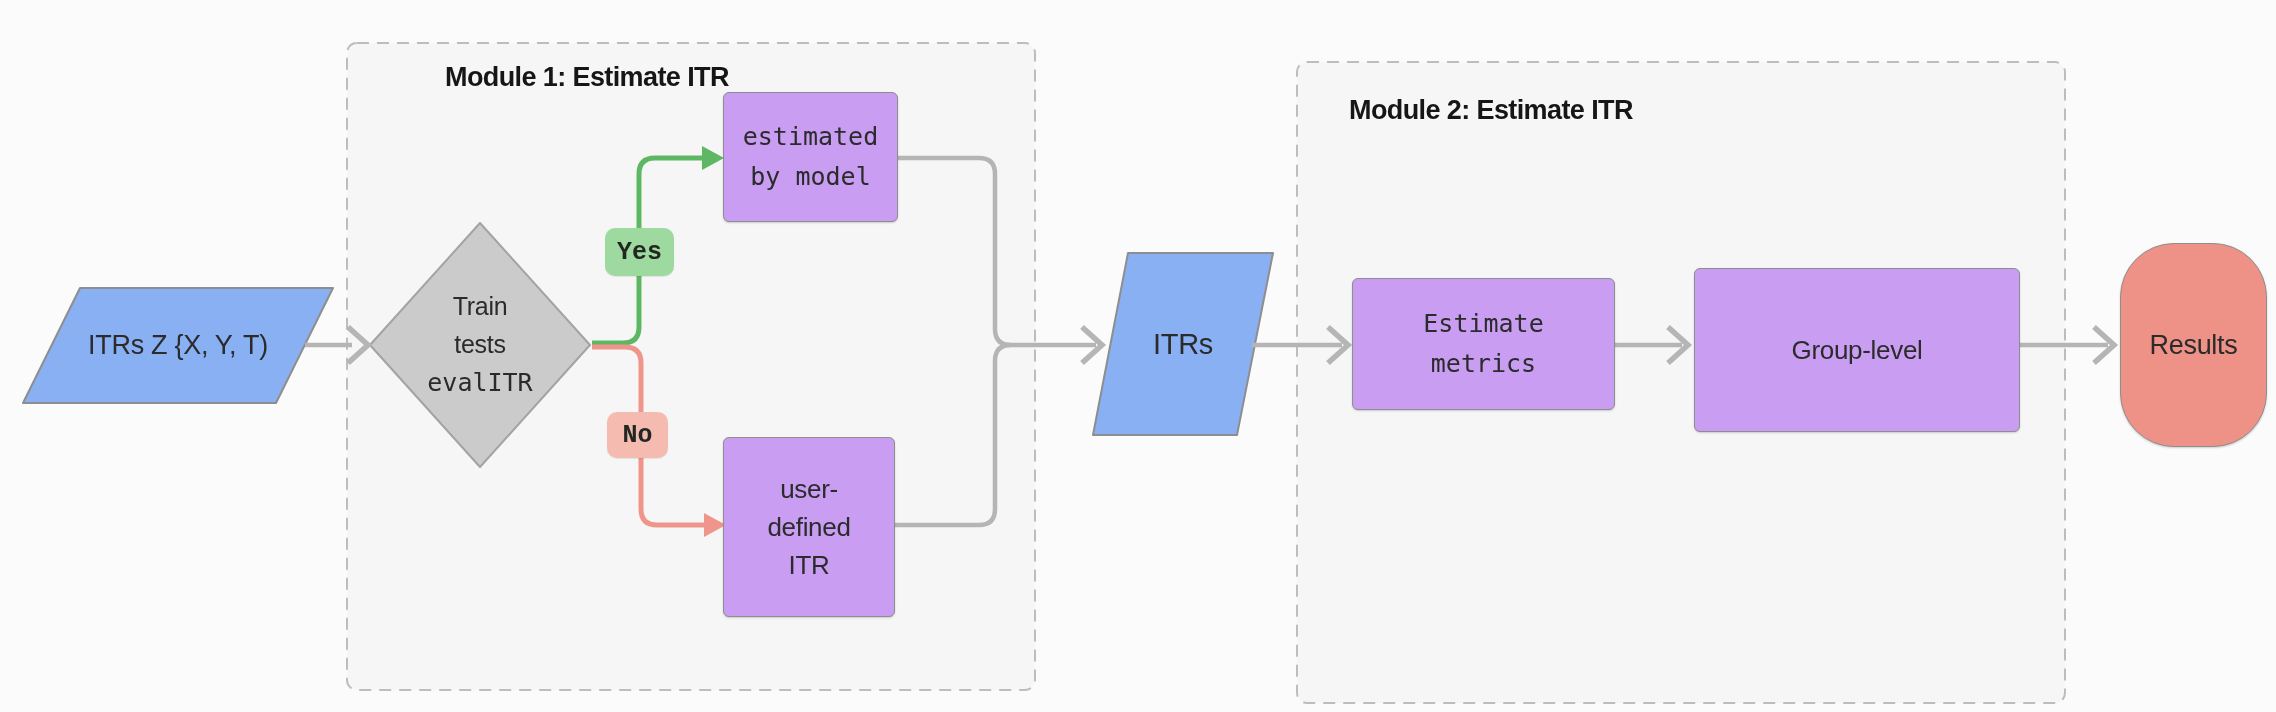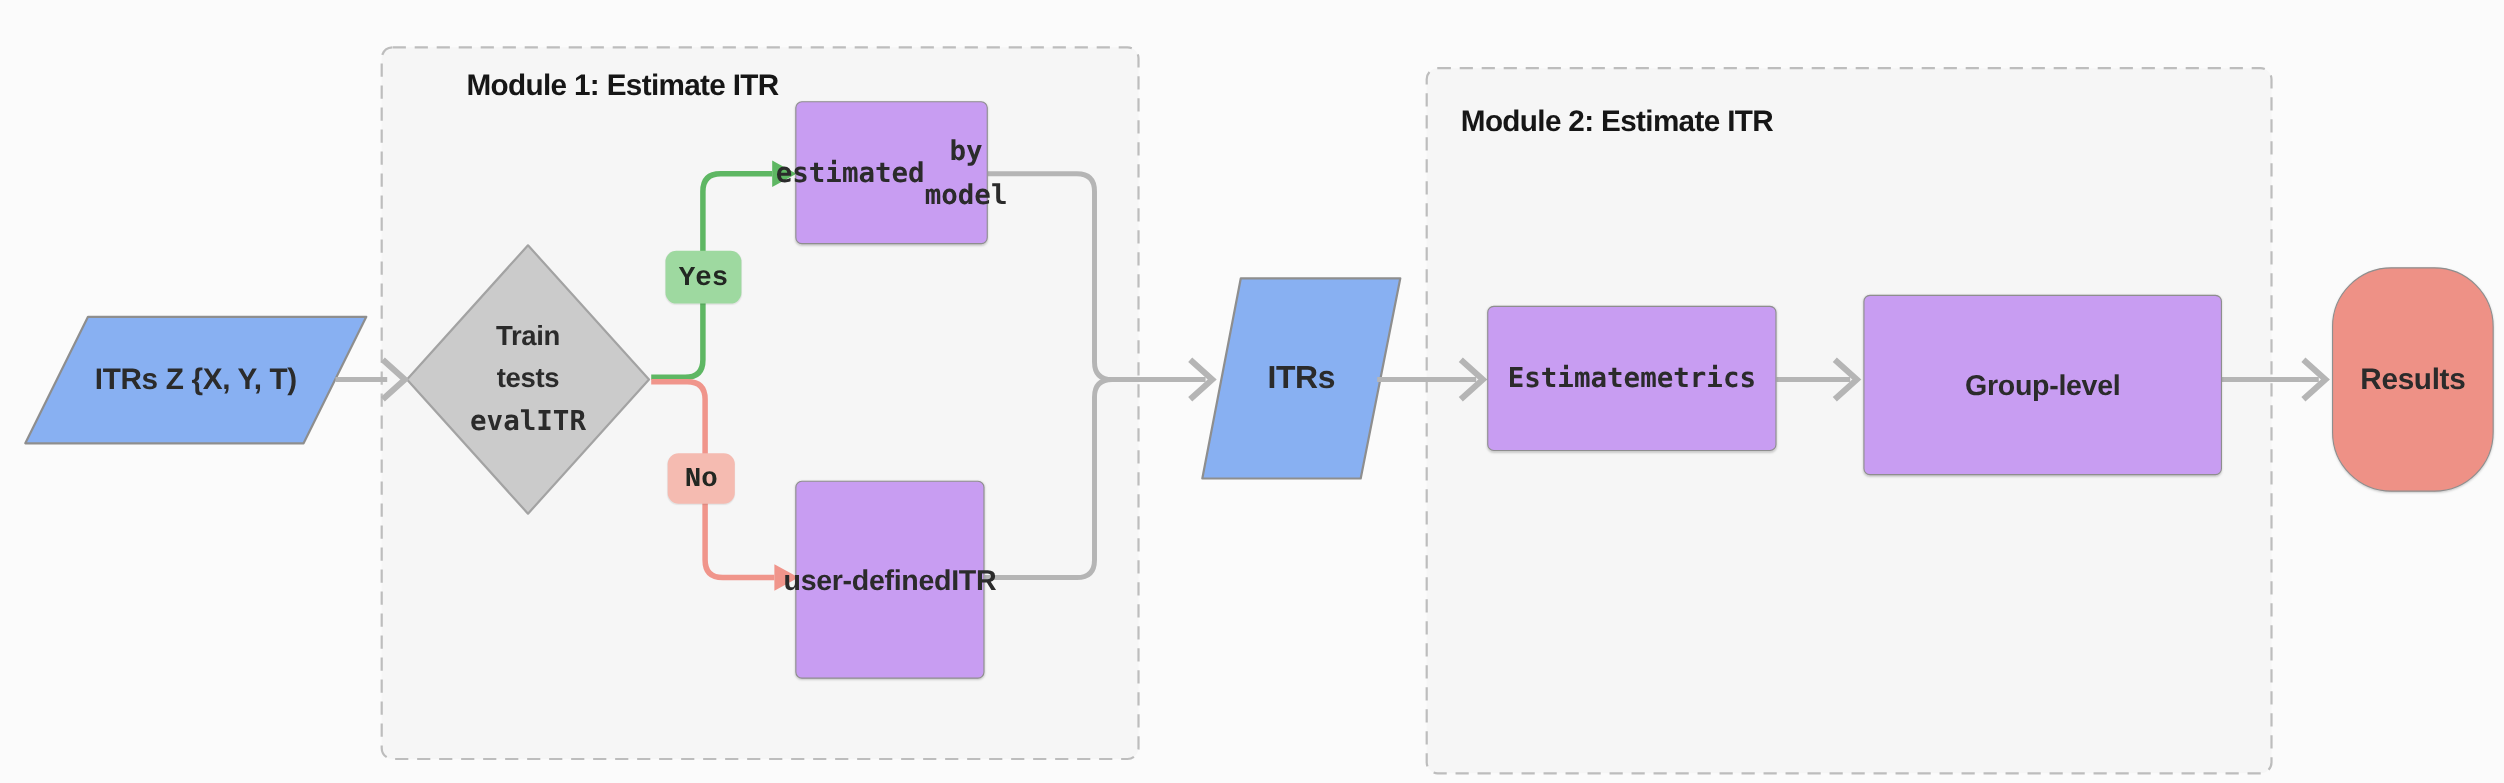--- a/index.html
+++ b/index.html
@@ -20,30 +20,30 @@
   .shape-blue{fill:var(--node_blue);stroke:var(--node_stroke);stroke-width:2;stroke-linejoin:round;}
   .shape-gray{fill:var(--node_gray);stroke:#A3A3A3;stroke-width:2;stroke-linejoin:round;}
   .egray{fill:none;stroke:var(--edge_gray);stroke-width:4.5;}
   .chev{fill:none;stroke:var(--edge_gray);stroke-width:5.5;}
   .egreen{fill:none;stroke:var(--edge_green);stroke-width:5;}
   .esalmon{fill:none;stroke:var(--edge_salmon);stroke-width:5;}
   .hgreen{fill:var(--edge_green);stroke:none;}
   .hsalmon{fill:var(--edge_salmon);stroke:none;}
   .module-title{
     position:absolute;font-weight:700;font-size:27px;color:var(--title);
-    letter-spacing:-0.6px;white-space:nowrap;
+    letter-spacing:-0.6px;white-space:nowrap;margin-left:21px;
   }
   .nodetext{
     position:absolute;display:flex;flex-direction:column;align-items:center;justify-content:center;
-    text-align:center;font-weight:700;font-size:26px;color:var(--text);letter-spacing:-0.3px;
+    text-align:center;font-weight:400;font-size:26px;color:var(--text);letter-spacing:-0.3px;
   }
   .box{
     position:absolute;box-sizing:border-box;border:1.5px solid var(--node_stroke);border-radius:6px;
-    background:var(--node_purple);display:flex;flex-direction:row;align-items:center;justify-content:center;
-    text-align:center;font-weight:700;font-size:26px;color:var(--text);
+    background:var(--node_purple);display:flex;flex-direction:column;align-items:center;justify-content:center;
+    text-align:center;font-weight:400;font-size:26px;color:var(--text);
     box-shadow:0 1px 2px rgba(0,0,0,.18);letter-spacing:-0.3px;
   }
   .results{border-radius:54px;background:var(--node_red);}
   .ln{line-height:38px}
   .mono{font-family:"DejaVu Sans Mono",monospace;font-size:25px;letter-spacing:0;}
   .mono .ln, .ln.mono{line-height:40px}
   .edge-label{
     position:absolute;border-radius:10px;display:flex;align-items:center;justify-content:center;
     font-weight:700;font-size:25px;color:#222722;box-shadow:0 1px 1px rgba(0,0,0,.08);font-family:Liberation Mono, monospace;
   }

